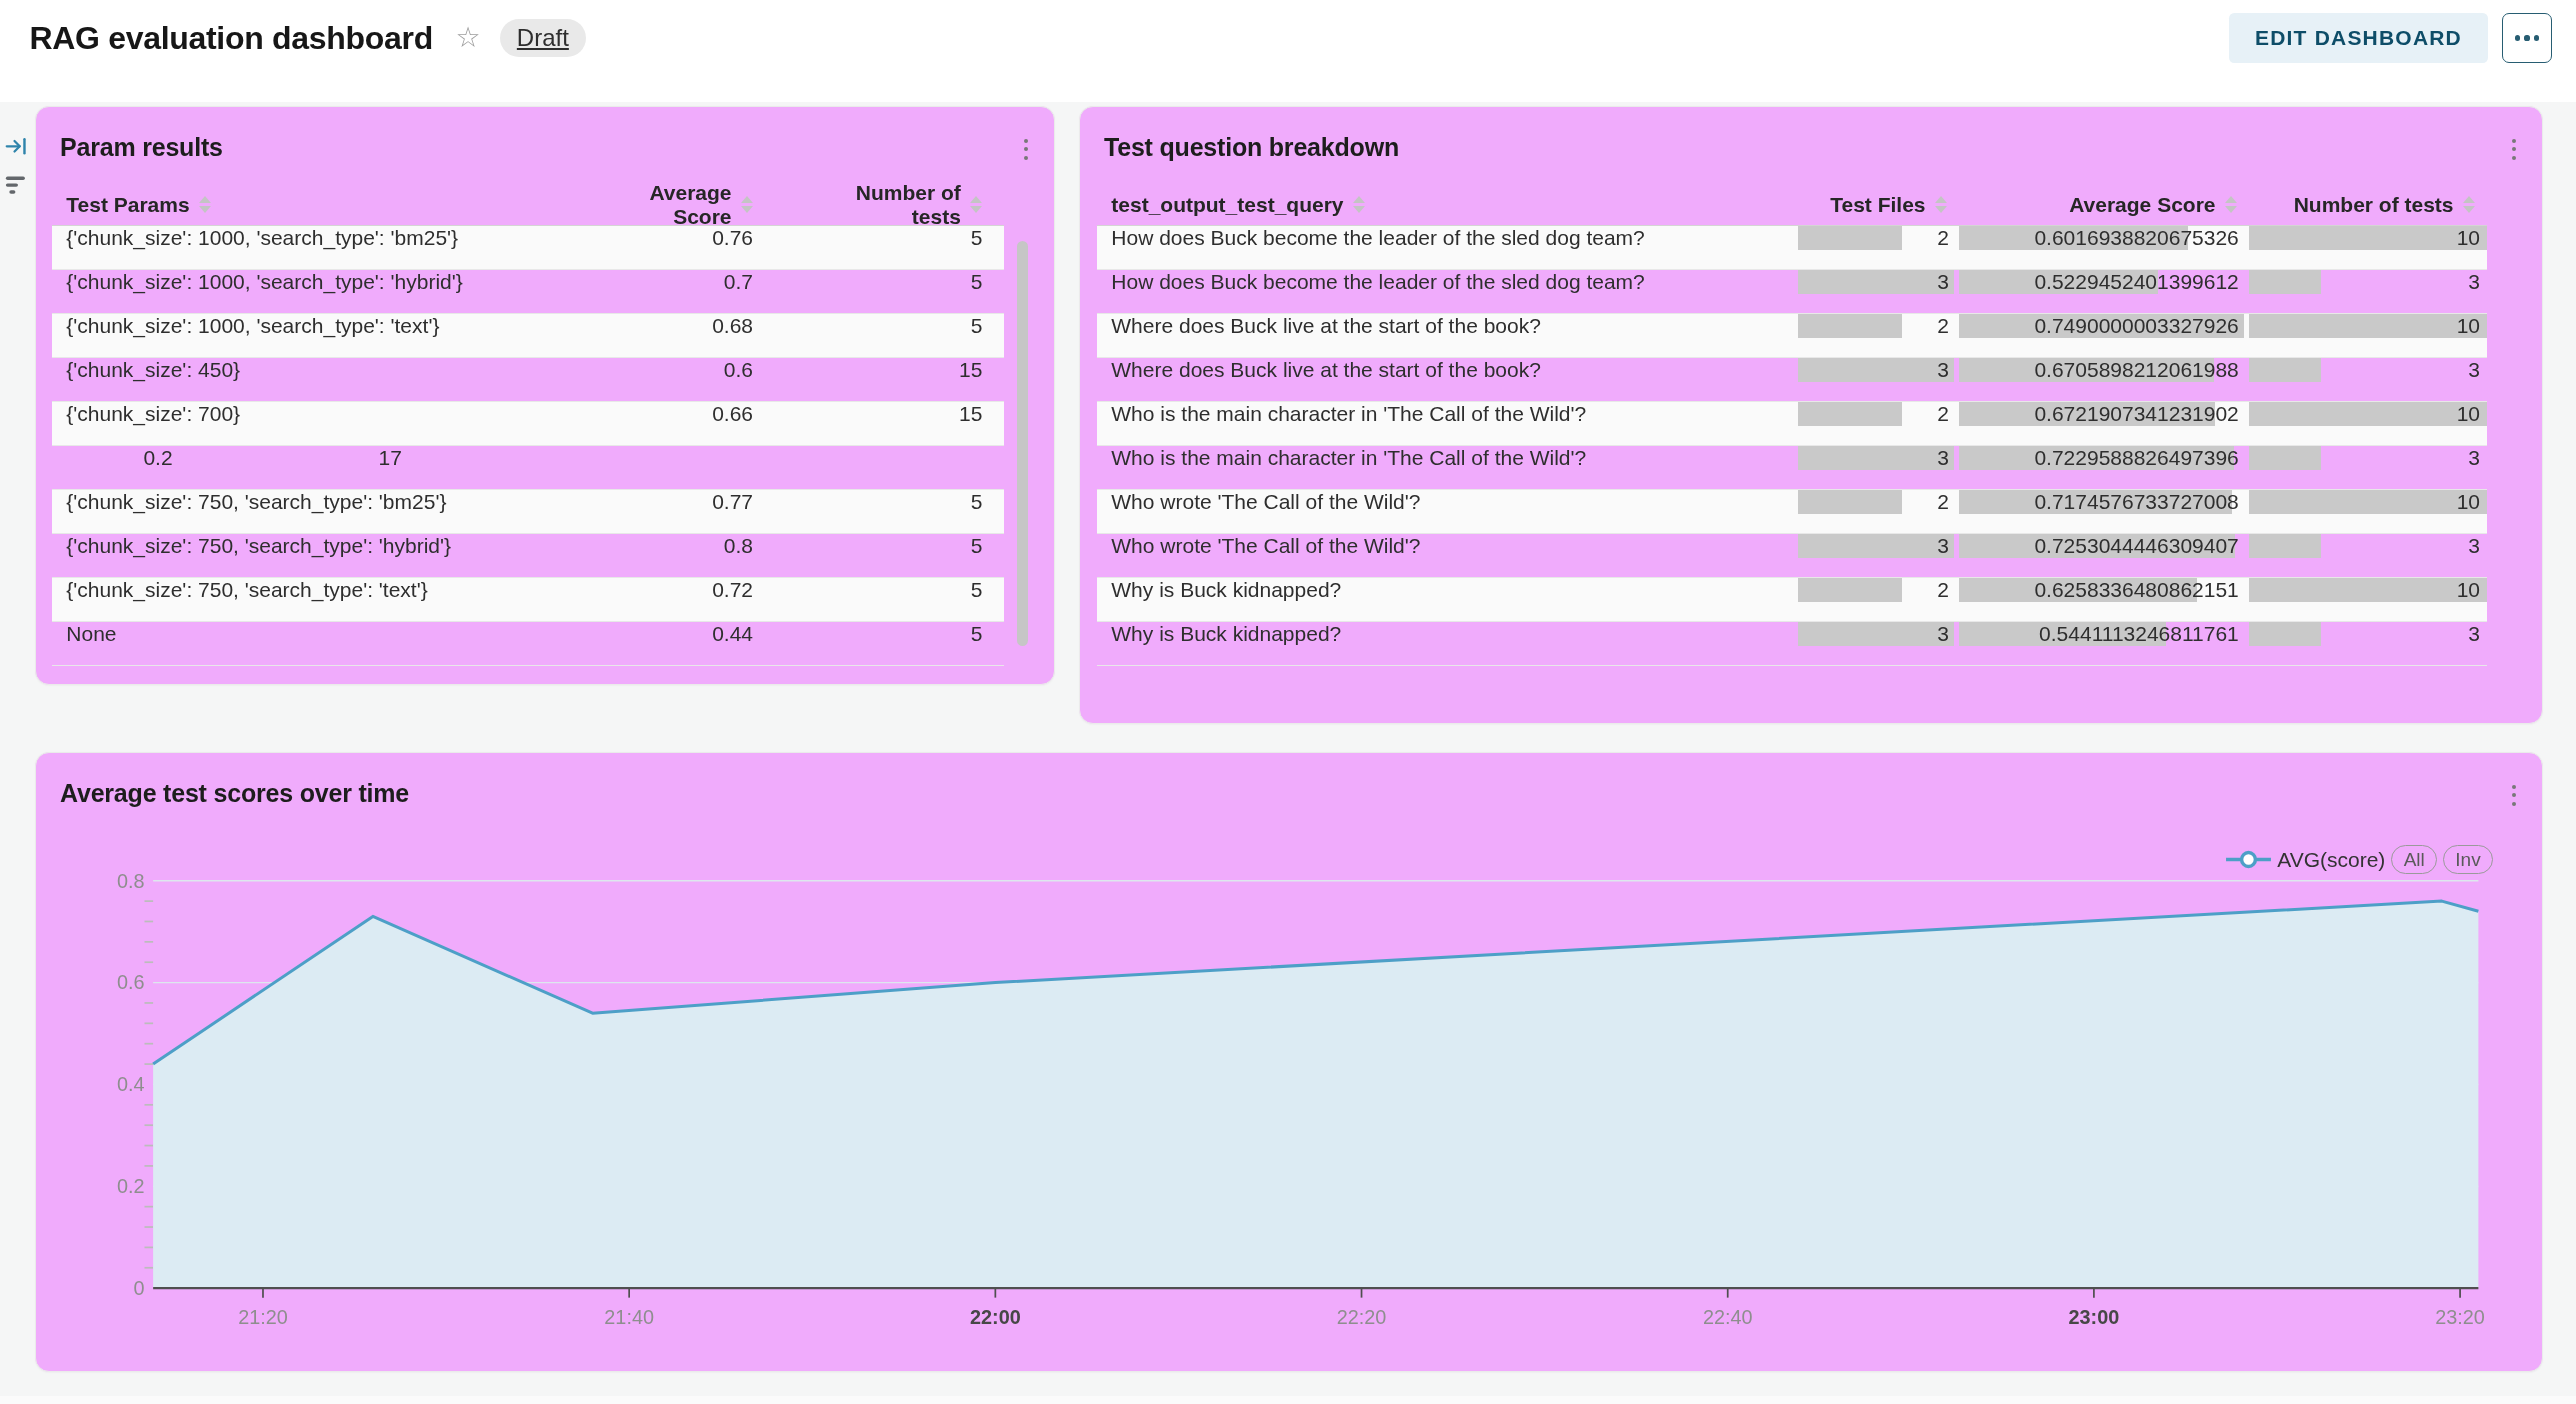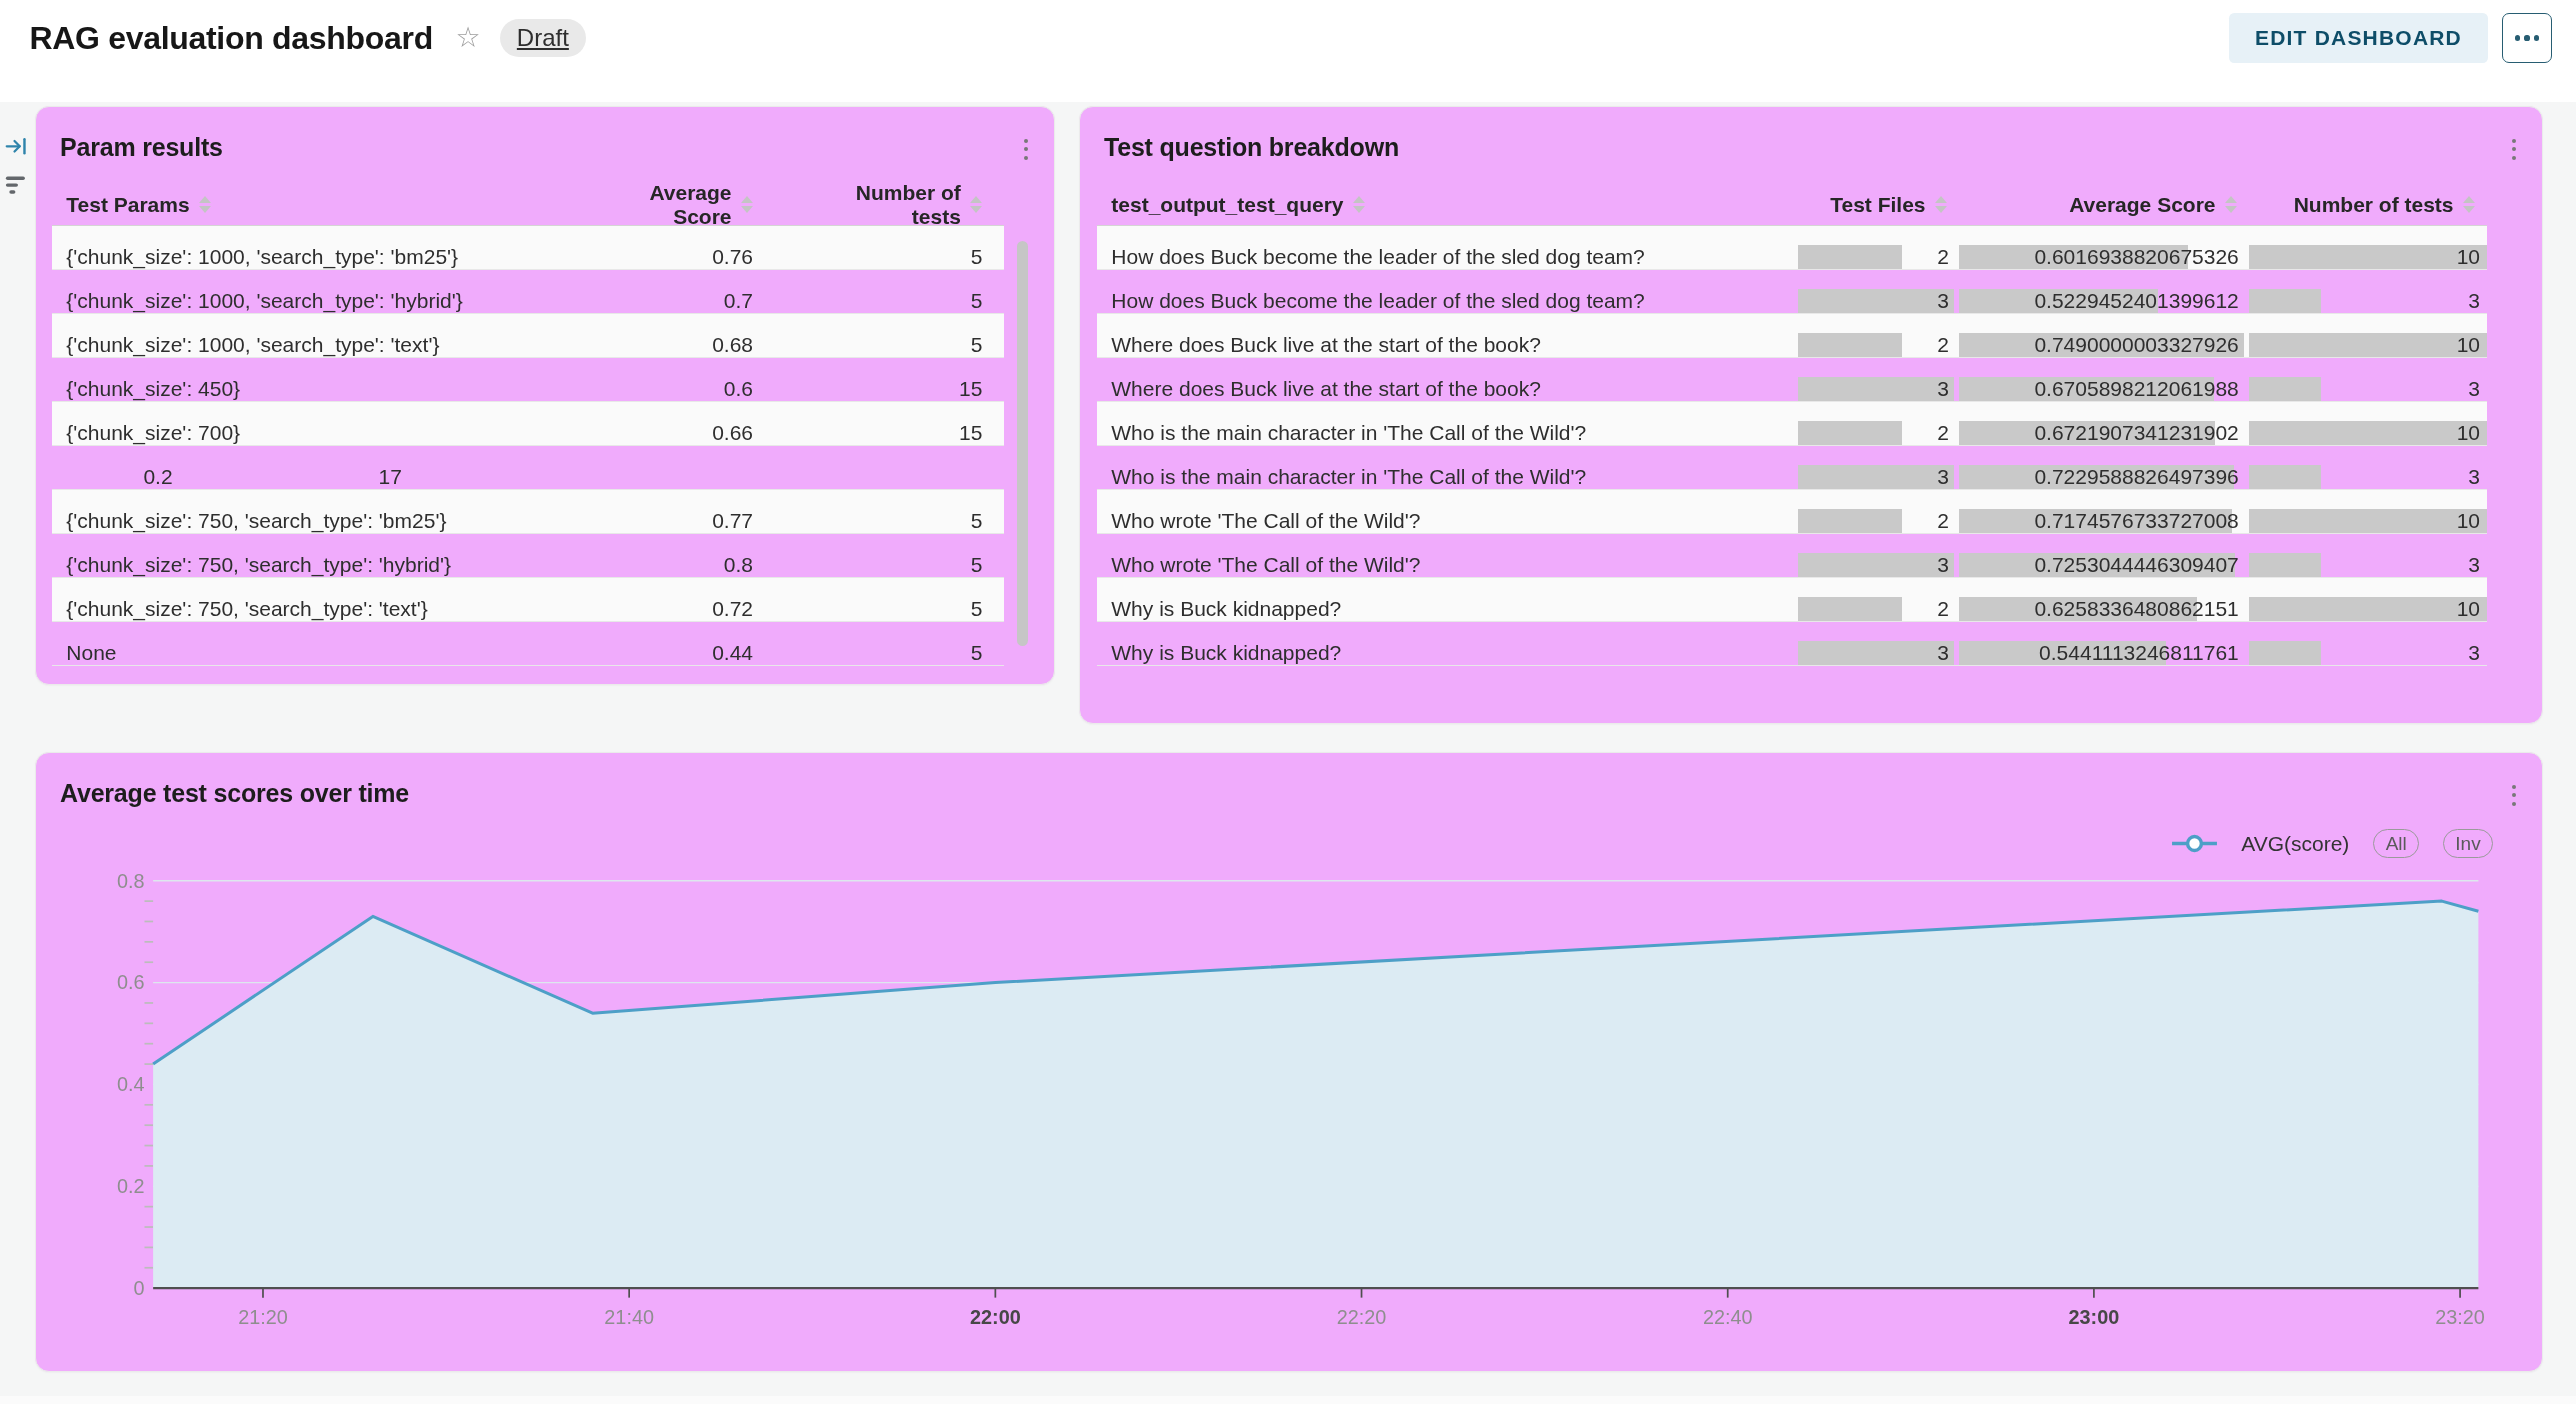--- a/index.html
+++ b/index.html
@@ -43,21 +43,21 @@
   #chart-card{left:35px;top:752px;width:2508px;height:620px;}
   .card h2{font-size:25px;font-weight:700;color:#1d1d1d;margin:26px 24px 0 24px;letter-spacing:-0.2px;}
   .kebab{position:absolute;right:22.5px;top:28px;display:flex;flex-direction:column;gap:4.3px;padding:3.5px;cursor:pointer;}
   .kebab b{width:4.3px;height:4.3px;border-radius:50%;background:#787878;display:block;}
   
   .tablewrap{position:relative;}
   #param-card .tablewrap{margin:22.5px 50px 0 15.6px;}
   #breakdown-card .tablewrap{margin:22.5px 55px 0 17.3px;}
   .thead{display:flex;align-items:center;height:40px;border-bottom:0.9px solid #d4d4d4;}
   .th{display:flex;align-items:center;font-size:21px;font-weight:700;color:#262626;box-sizing:border-box;cursor:pointer;}
-  .tr{display:flex;height:43px;border-bottom:0.9px solid #e8e8e8;align-items:flex-end;}
+  .tr{display:flex;height:43px;border-bottom:0.9px solid #e8e8e8;align-items:flex-start;}
   .tbody .tr:nth-child(odd){background:#fafafa;}
   .td{display:flex;align-items:center;font-size:21px;color:#2e2e2e;box-sizing:border-box;white-space:nowrap;overflow:hidden;}
   .al-left{justify-content:flex-start;text-align:left;}
   .al-right{justify-content:flex-end;text-align:right;}
   .sort{display:inline-flex;flex-direction:column;gap:3.5px;margin-left:9.5px;}
   .sort i{display:block;width:0;height:0;border-left:6px solid transparent;border-right:6px solid transparent;}
   .sort .up{border-bottom:7px solid #c4c4c4;}
   .sort .dn{border-top:7px solid #c4c4c4;}
   
   #param-table .col-params{flex:1;padding-left:14.7px;}
@@ -72,21 +72,21 @@
   #breakdown-table .th.col-tests{padding-right:12px;}
   .barcell{position:relative;flex:1;margin-left:5.2px;display:flex;align-items:center;justify-content:flex-end;padding-right:5.2px;box-sizing:border-box;}
   .col-tests .barcell{padding-right:7px;}
   .bar{position:absolute;left:0;top:0;bottom:0;background:#c9c9c9;}
   .bv{position:relative;font-size:21px;color:#2e2e2e;}
   
   .vscroll{position:absolute;right:26px;top:134px;width:11.3px;height:405px;border-radius:6px;background:#c6c6c6;cursor:pointer;}
   
   #chart{position:absolute;left:0;top:0;width:100%;height:100%;pointer-events:none;}
   #chart text{font-family:"Liberation Sans","DejaVu Sans",sans-serif;}
-  .legend{position:absolute;right:49px;top:76px;display:flex;align-items:center;gap:24px;}
+  .legend{position:absolute;right:49px;top:92px;display:flex;align-items:center;gap:6px;}
   .legend-label{font-size:21px;color:#333;}
   .legend-pill{
     border:1.7px solid #9a9a9a;color:#5a5a5a;border-radius:865px;font-size:19px;
     padding:1.7px 11.3px;line-height:1.25;cursor:pointer;
   }
   .bottom-strip{position:absolute;left:0;bottom:0;width:100%;height:8.7px;background:#fbfbfb;}
 </style>
 </head>
 <body>
 

